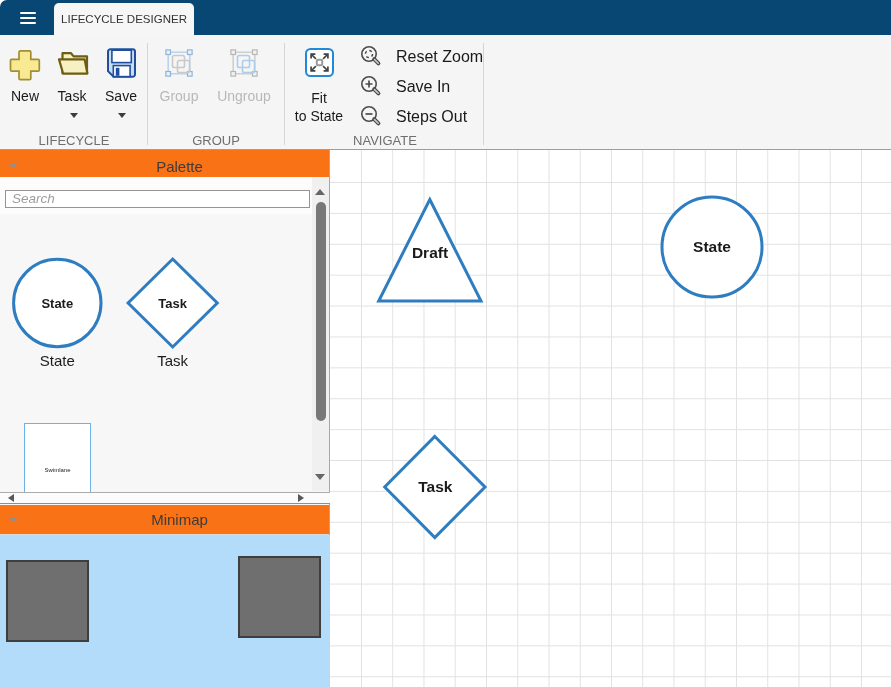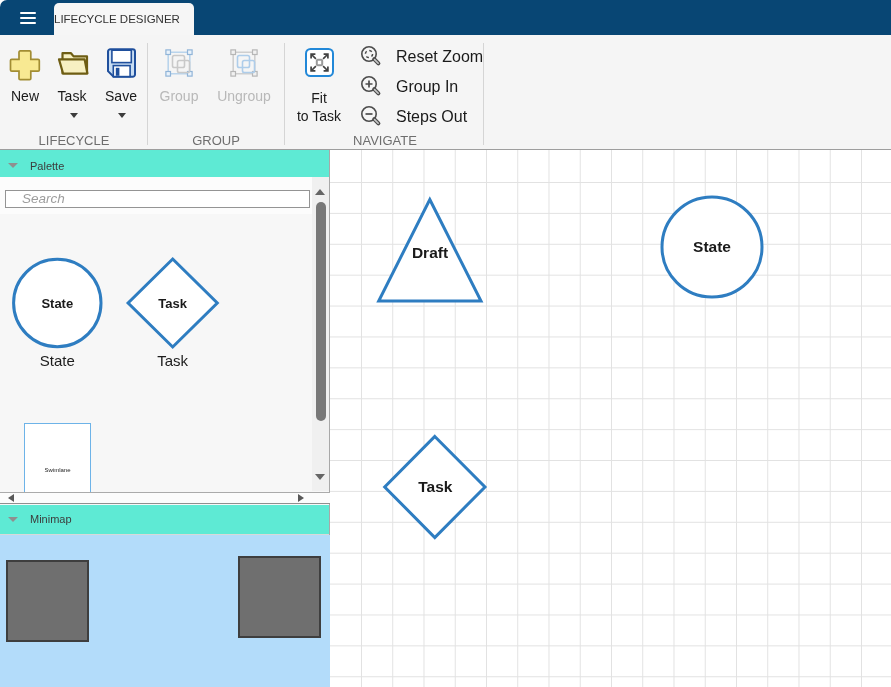--- a/index.html
+++ b/index.html
@@ -4,38 +4,38 @@
 <style>
   * { margin:0; padding:0; box-sizing:border-box; }
   html,body { width:891px; height:687px; overflow:hidden; }
   body { font-family:"Liberation Sans", sans-serif; position:relative; background:#fff; }
   .abs { position:absolute; }
 
   
   #titlebar { left:0; top:0; width:891px; height:35px; background:#084674; border-radius:7px 0 0 0; }
   #hamburger div { position:absolute; left:20px; width:16px; height:2px; background:#fff; border-radius:1px; }
   #tab { left:54px; top:3px; width:140px; height:33px; background:#f6f6f6; border-radius:5px 5px 0 0;
-         color:#333333; font-size:11.5px; letter-spacing:0px; line-height:32px; white-space:nowrap; }
+         color:#333333; font-size:11.5px; letter-spacing:0px; text-align:center; line-height:32px; white-space:nowrap; }
 
   
   #toolbar { left:0; top:35px; width:891px; height:115px; background:#f5f5f5; border-bottom:1.5px solid #9e9e9e; }
   .tseplabel { position:absolute; color:#6e6e6e; font-size:13px; top:97.5px; width:200px; text-align:center; }
   .tsep { position:absolute; top:8px; height:102px; width:1px; background:#d5d5d5; }
   .blabel { position:absolute; top:53px; width:80px; text-align:center; font-size:14px; color:#1a1a1a; }
   .dis { color:#b8b8b8; }
   .drop { position:absolute; top:78px; width:0; height:0; border-left:4.5px solid transparent; border-right:4.5px solid transparent; border-top:5.5px solid #3c3c3c; }
   .navlabel { position:absolute; left:396px; font-size:16px; color:#1a1a1a; }
 
   
   #leftpanel { left:0; top:150px; width:330px; height:537px; background:#f7f7f7; border-right:1px solid #a8a8a8; }
-  .phead { position:absolute; left:0; width:329px; background:#5eead4; color:#3c3c3c; font-size:11px; }
+  .phead { position:absolute; left:0; width:329px; background:#f97316; color:#3c3c3c; font-size:15px;text-align:center; }
   .chev { position:absolute; left:8px; width:0; height:0; border-left:5px solid transparent; border-right:5px solid transparent; border-top:5.5px solid #8f8f8f; }
   .sechead { position:absolute; left:1px; width:310px; height:30px; background:#f0f0f0; border:1px solid #767676; color:#111; font-size:15px; line-height:28px; }
   .sectri { display:inline-block; width:0; height:0; border-left:5.5px solid transparent; border-right:5.5px solid transparent; border-top:7px solid #000; margin:0 4px 1px 7px; }
-  #search { position:absolute; left:5px; top:40px; width:305px; height:18px; background:#fff; border:1px solid #949494; font-style:italic; color:#9d9d9d; font-size:13.5px; line-height:16px; padding-left:16px; }
+  #search { position:absolute; left:5px; top:40px; width:305px; height:18px; background:#fff; border:1px solid #949494; font-style:italic; color:#9d9d9d; font-size:13.5px; line-height:16px; padding-left:6px; }
 
   
   #vscroll { position:absolute; left:312px; top:27px; width:17px; height:314px; background:#f0f0f0; }
   #vthumb { position:absolute; left:4px; top:25px; width:10px; height:219px; background:#787878; border-radius:5px; }
   .arrow-up { position:absolute; width:0; height:0; border-left:5.5px solid transparent; border-right:5.5px solid transparent; border-bottom:6.5px solid #666; }
   .arrow-dn { position:absolute; width:0; height:0; border-left:5.5px solid transparent; border-right:5.5px solid transparent; border-top:6.5px solid #666; }
   .arrow-lf { position:absolute; width:0; height:0; border-top:4.5px solid transparent; border-bottom:4.5px solid transparent; border-right:6.5px solid #585858; }
   .arrow-rt { position:absolute; width:0; height:0; border-top:4.5px solid transparent; border-bottom:4.5px solid transparent; border-left:6.5px solid #585858; }
   #hscroll { position:absolute; left:0; top:341.5px; width:330px; height:12.5px; background:#fcfcfc; border-top:1px solid #ababab; border-bottom:1px solid #8f8f8f; }
 
@@ -131,37 +131,37 @@
     <rect x="1" y="1" width="27" height="27" rx="4.5" fill="#fff" stroke="#2288d8" stroke-width="2"></rect>
     <rect x="11.8" y="11.8" width="5.4" height="5.4" rx="1" fill="none" stroke="#9a9a9a" stroke-width="2"></rect>
     <g stroke="#424242" stroke-width="1.7" fill="none">
       <path d="M10.9 10.9 L6.5 6.5 M6.1 10.4 V6.1 H10.4"></path>
       <path d="M18.1 10.9 L22.5 6.5 M18.6 6.1 H22.9 V10.4"></path>
       <path d="M10.9 18.1 L6.5 22.5 M6.1 18.6 V22.9 H10.4"></path>
       <path d="M18.1 18.1 L22.5 22.5 M22.9 18.6 V22.9 H18.6"></path>
     </g>
   </svg>
   <div class="blabel" style="left:279px; top:55px">Fit</div>
-  <div class="blabel" style="left:279px; top:73px">to Task</div>
+  <div class="blabel" style="left:279px; top:73px">to State</div>
 
   <svg class="abs" style="left:360px; top:10px" width="22" height="22" viewBox="0 0 22 22">
     <circle cx="9" cy="9" r="7.2" fill="none" stroke="#4c4c4c" stroke-width="1.6"></circle>
     <circle cx="9" cy="9" r="3.6" fill="none" stroke="#4c4c4c" stroke-width="1.5" stroke-dasharray="2.8 2.8"></circle>
     <path d="M14.2 14.2 L18.4 18.4" stroke="#4c4c4c" stroke-width="4" stroke-linecap="round"></path>
     <path d="M14.6 14.6 L18.2 18.2" stroke="#c9c9c9" stroke-width="1.6" stroke-linecap="round"></path>
   </svg>
   <div class="navlabel" style="top:13px">Reset Zoom</div>
 
   <svg class="abs" style="left:360px; top:40px" width="22" height="22" viewBox="0 0 22 22">
     <circle cx="9" cy="9" r="7.2" fill="none" stroke="#4c4c4c" stroke-width="1.6"></circle>
     <path d="M5.5 9 H12.5 M9 5.5 V12.5" stroke="#4c4c4c" stroke-width="1.7" fill="none"></path>
     <path d="M14.2 14.2 L18.4 18.4" stroke="#4c4c4c" stroke-width="4" stroke-linecap="round"></path>
     <path d="M14.6 14.6 L18.2 18.2" stroke="#c9c9c9" stroke-width="1.6" stroke-linecap="round"></path>
   </svg>
-  <div class="navlabel" style="top:43px">Group In</div>
+  <div class="navlabel" style="top:43px">Save In</div>
 
   <svg class="abs" style="left:360px; top:70px" width="22" height="22" viewBox="0 0 22 22">
     <circle cx="9" cy="9" r="7.2" fill="none" stroke="#4c4c4c" stroke-width="1.6"></circle>
     <path d="M5.5 9 H12.5" stroke="#4c4c4c" stroke-width="1.7" fill="none"></path>
     <path d="M14.2 14.2 L18.4 18.4" stroke="#4c4c4c" stroke-width="4" stroke-linecap="round"></path>
     <path d="M14.6 14.6 L18.2 18.2" stroke="#c9c9c9" stroke-width="1.6" stroke-linecap="round"></path>
   </svg>
   <div class="navlabel" style="top:73px">Steps Out</div>
 
   <div class="tseplabel" style="left:285px">NAVIGATE</div>

